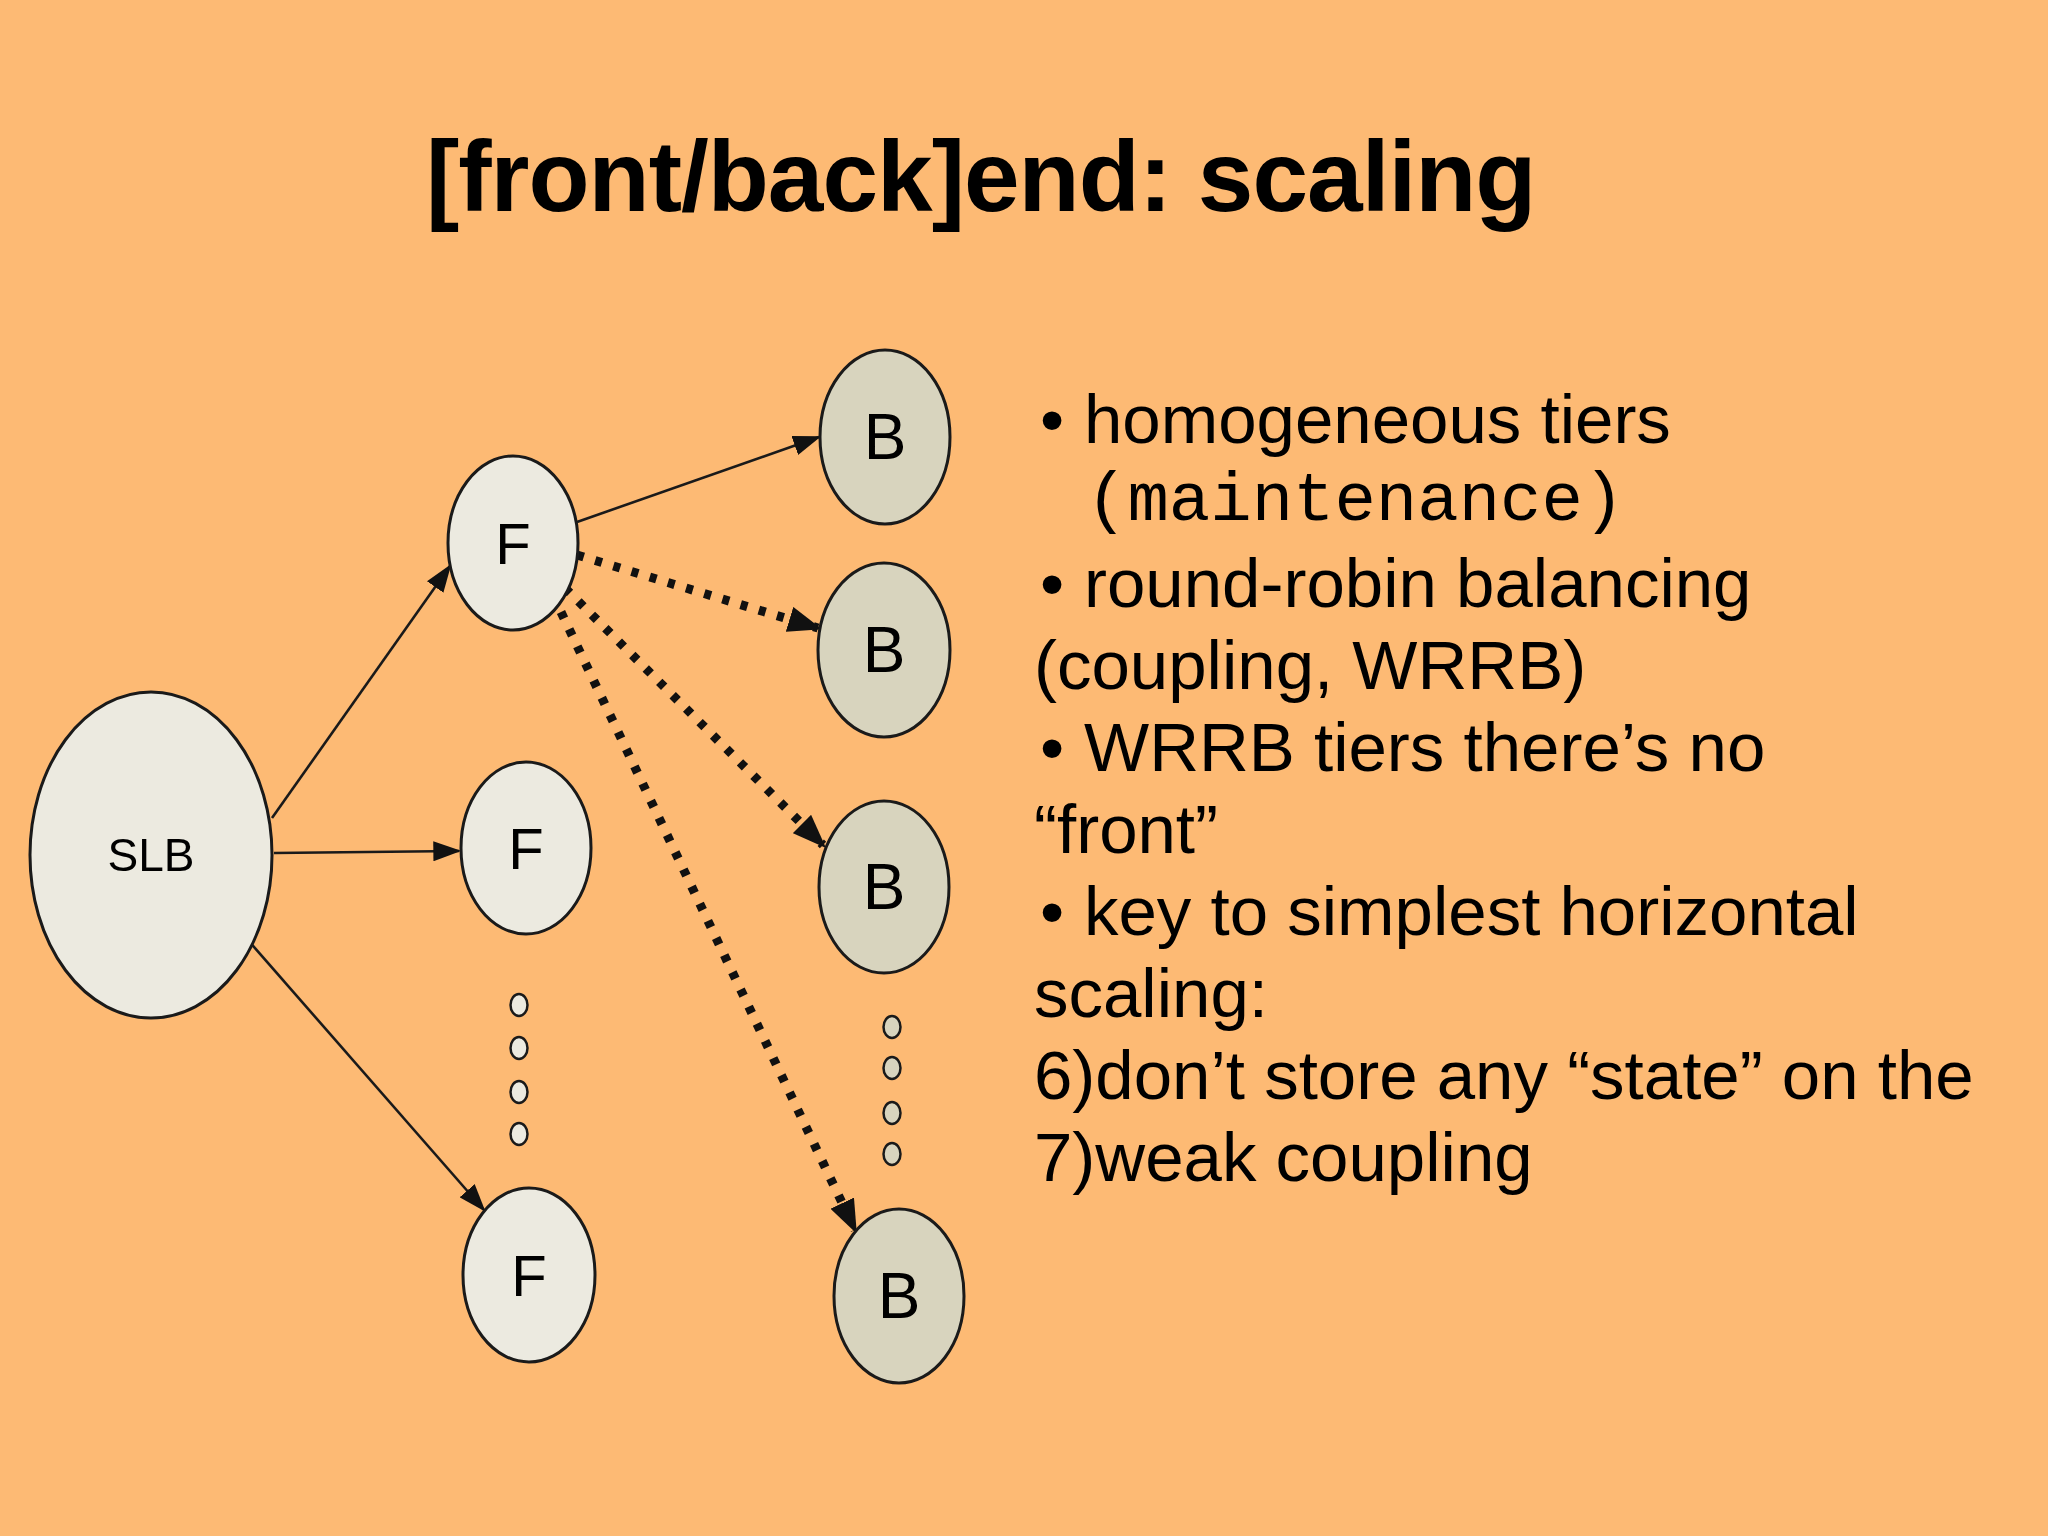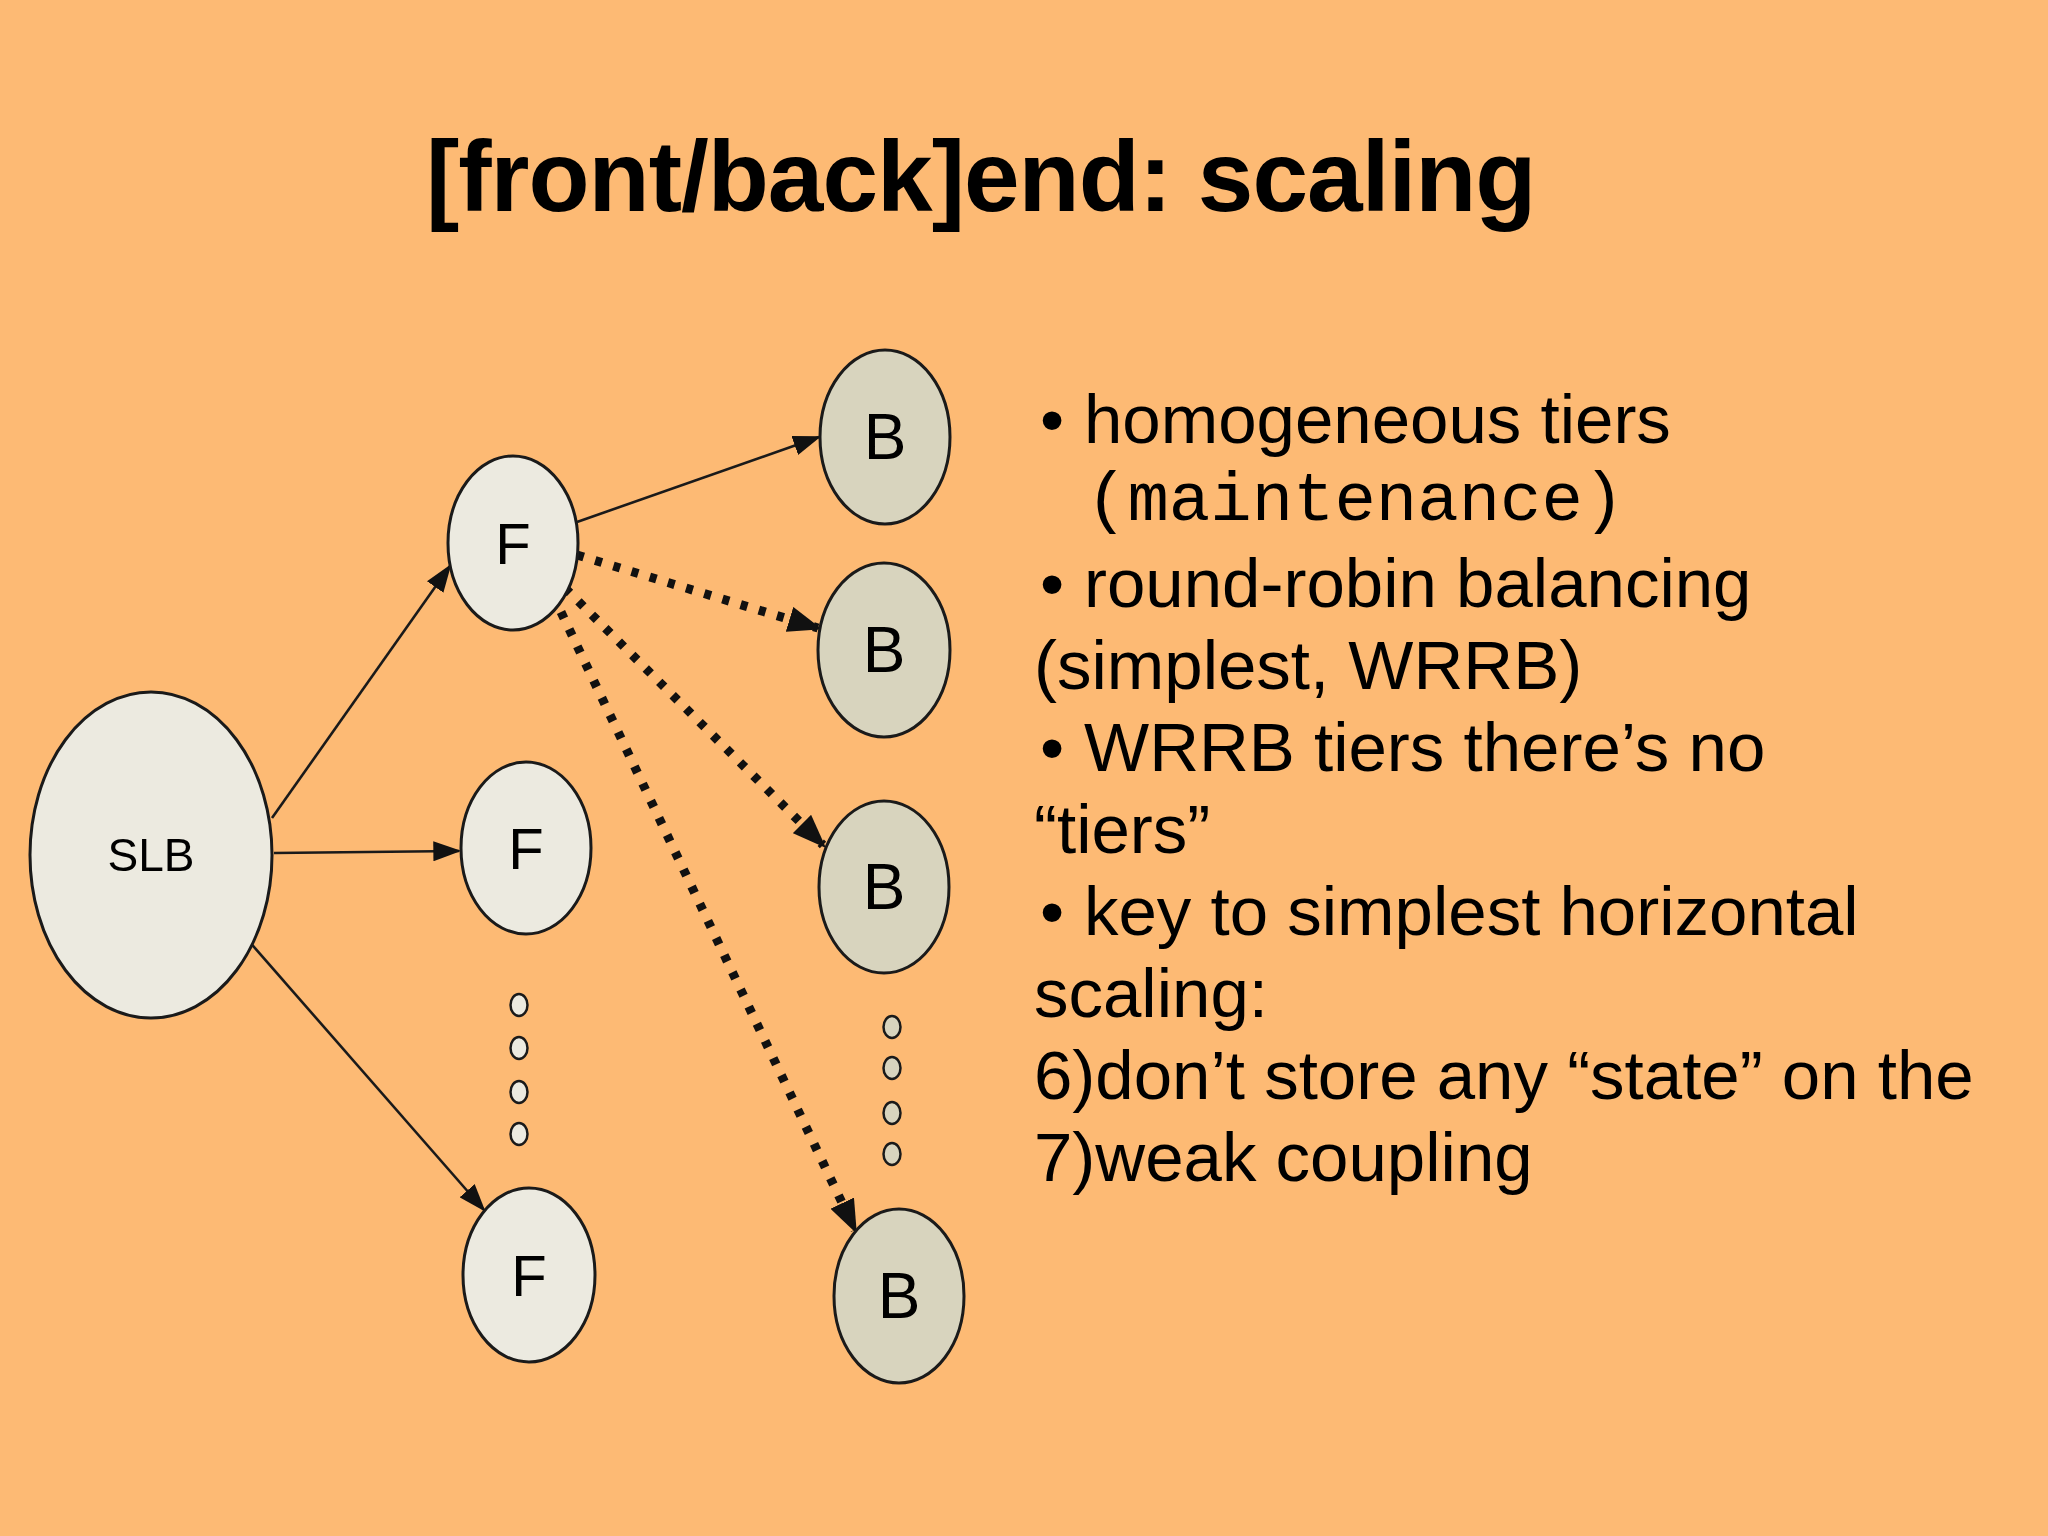--- a/index.html
+++ b/index.html
@@ -98,22 +98,22 @@
         <ellipse cx="892" cy="1068" rx="8.5" ry="11" class="dot-back"></ellipse>
         <ellipse cx="892" cy="1113" rx="8.5" ry="11" class="dot-back"></ellipse>
         <ellipse cx="892" cy="1154" rx="8.5" ry="11" class="dot-back"></ellipse>
       </g>
   </svg>
 
   <div class="bullets" id="bullet-lines">
       <div class="tline bullet"><span class="bmark">•</span><span>homogeneous tiers</span></div>
       <div class="tline indent"><span>(maintenance)</span></div>
       <div class="tline bullet"><span class="bmark">•</span><span>round-robin balancing</span></div>
-      <div class="tline flush"><span>(simplest, WRRB)</span></div>
+      <div class="tline flush"><span>(coupling, WRRB)</span></div>
       <div class="tline bullet"><span class="bmark">•</span><span>WRRB tiers there’s no</span></div>
-      <div class="tline flush"><span>“tiers”</span></div>
+      <div class="tline flush"><span>“front”</span></div>
       <div class="tline bullet"><span class="bmark">•</span><span>key to simplest horizontal</span></div>
       <div class="tline flush"><span>scaling:</span></div>
       <div class="tline flush"><span>6)don’t store any “state” on the</span></div>
       <div class="tline flush"><span>7)weak coupling</span></div>
     </div>
 
 </div>
 
 </body></html>

